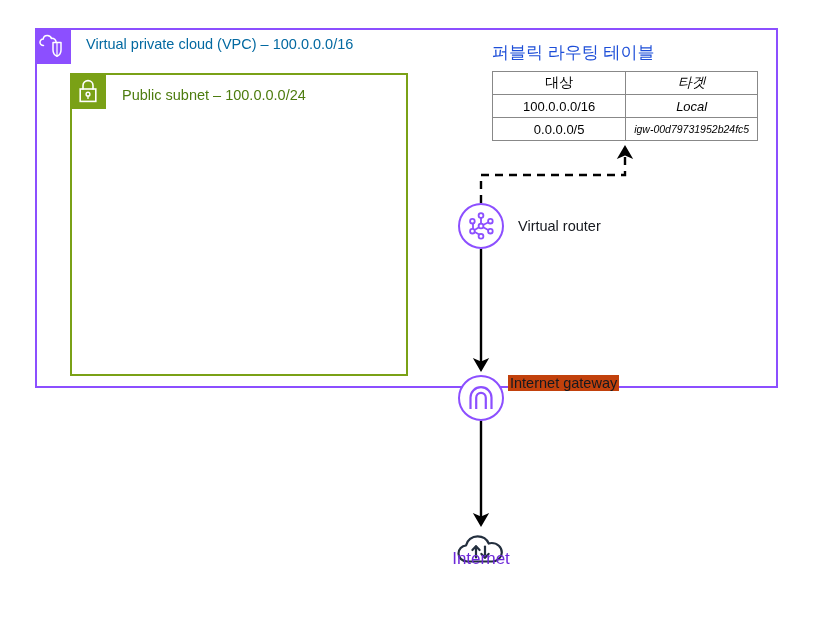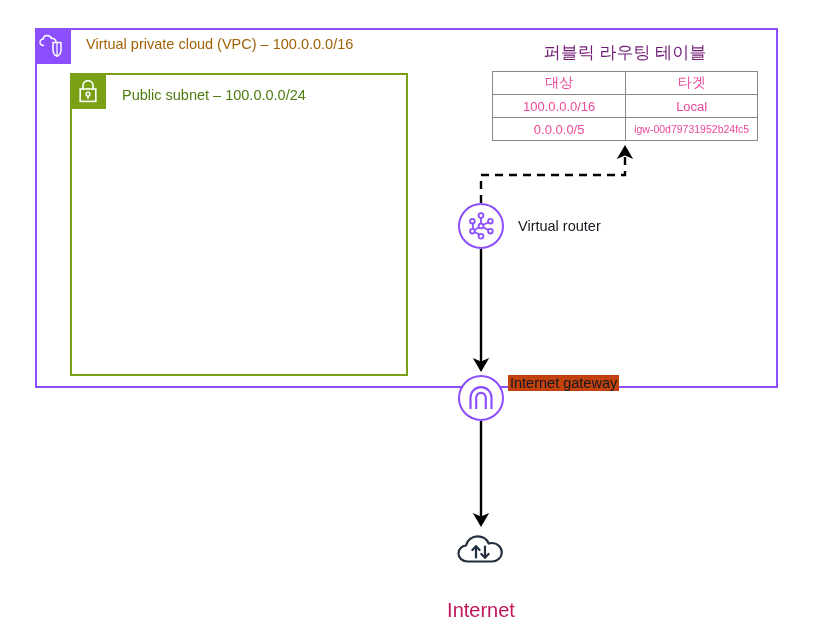--- a/index.html
+++ b/index.html
@@ -40,21 +40,21 @@
     box-sizing: border-box;
     display: flex;
     align-items: center;
     justify-content: center;
   }
   .vpc-label {
     position: absolute;
     left: 86px;
     top: 36px;
     font-size: 14.5px;
-    color: #a16207;
+    color: #0369a1;
     white-space: nowrap;
   }
 
   
   .subnet-box {
     position: absolute;
     left: 70px;
     top: 73px;
     width: 338px;
     height: 303px;
@@ -82,45 +82,45 @@
     color: #4d7c0f;
     white-space: nowrap;
   }
 
   
   .rt-title {
     position: absolute;
     left: 492px;
     top: 41px;
     width: 266px;
-    text-align: center;
+    text-align: left;
     font-size: 17px;
-    color: #701a75;
+    color: #1d4ed8;
     white-space: nowrap;
   }
   .rt-table {
     position: absolute;
     left: 492px;
     top: 71px;
     width: 266px;
     border-collapse: collapse;
     background: #ffffff;
   }
   .rt-table td {
     border: 1px solid #888888;
     height: 23px;
     text-align: center;
     vertical-align: middle;
     font-size: 13px;
-    color: #ec4899;
+    color: #000000;
     padding: 0 2px;
     box-sizing: border-box;
   }
   .rt-table td.col-dest { width: 134px; }
-  .rt-table td.col-target { width: 132px; }
+  .rt-table td.col-target { width: 132px; font-style: italic; }
   .rt-table tr.rt-header td { font-size: 14px; }
   .rt-table td.small-id { font-size: 10.5px; }
 
   
   .node-circle {
     position: absolute;
     width: 46px;
     height: 46px;
     border-radius: 50%;
     border: 2px solid #8c4fff;
@@ -150,25 +150,25 @@
     top: 530px;
     width: 52px;
     height: 40px;
     display: flex;
     align-items: center;
     justify-content: center;
   }
   .internet-label {
     position: absolute;
     left: 420px;
-    top: 599px;
+    top: 549px;
     width: 122px;
     text-align: center;
-    font-size: 20px;
-    color: #be185d;
+    font-size: 17px;
+    color: #6d28d9;
   }
 
   
   .conn-svg {
     position: absolute;
     left: 0; top: 0;
     width: 815px;
     height: 625px;
     pointer-events: none;
     z-index: 3;

